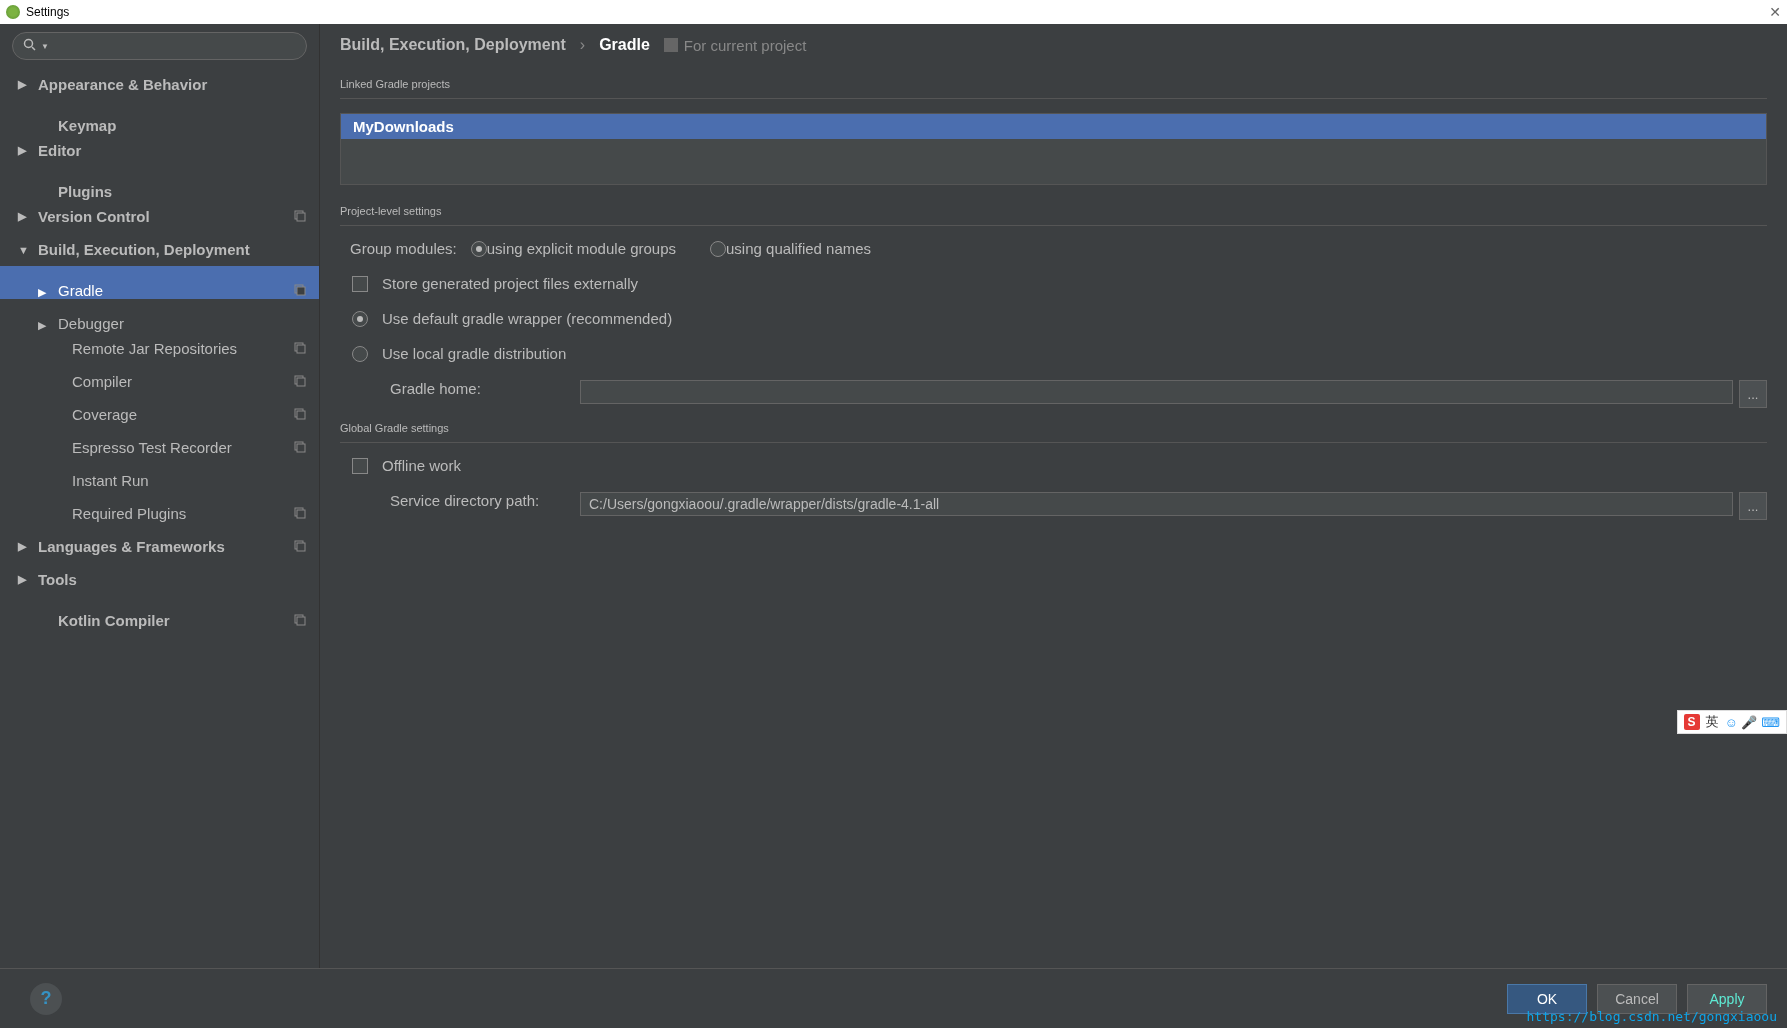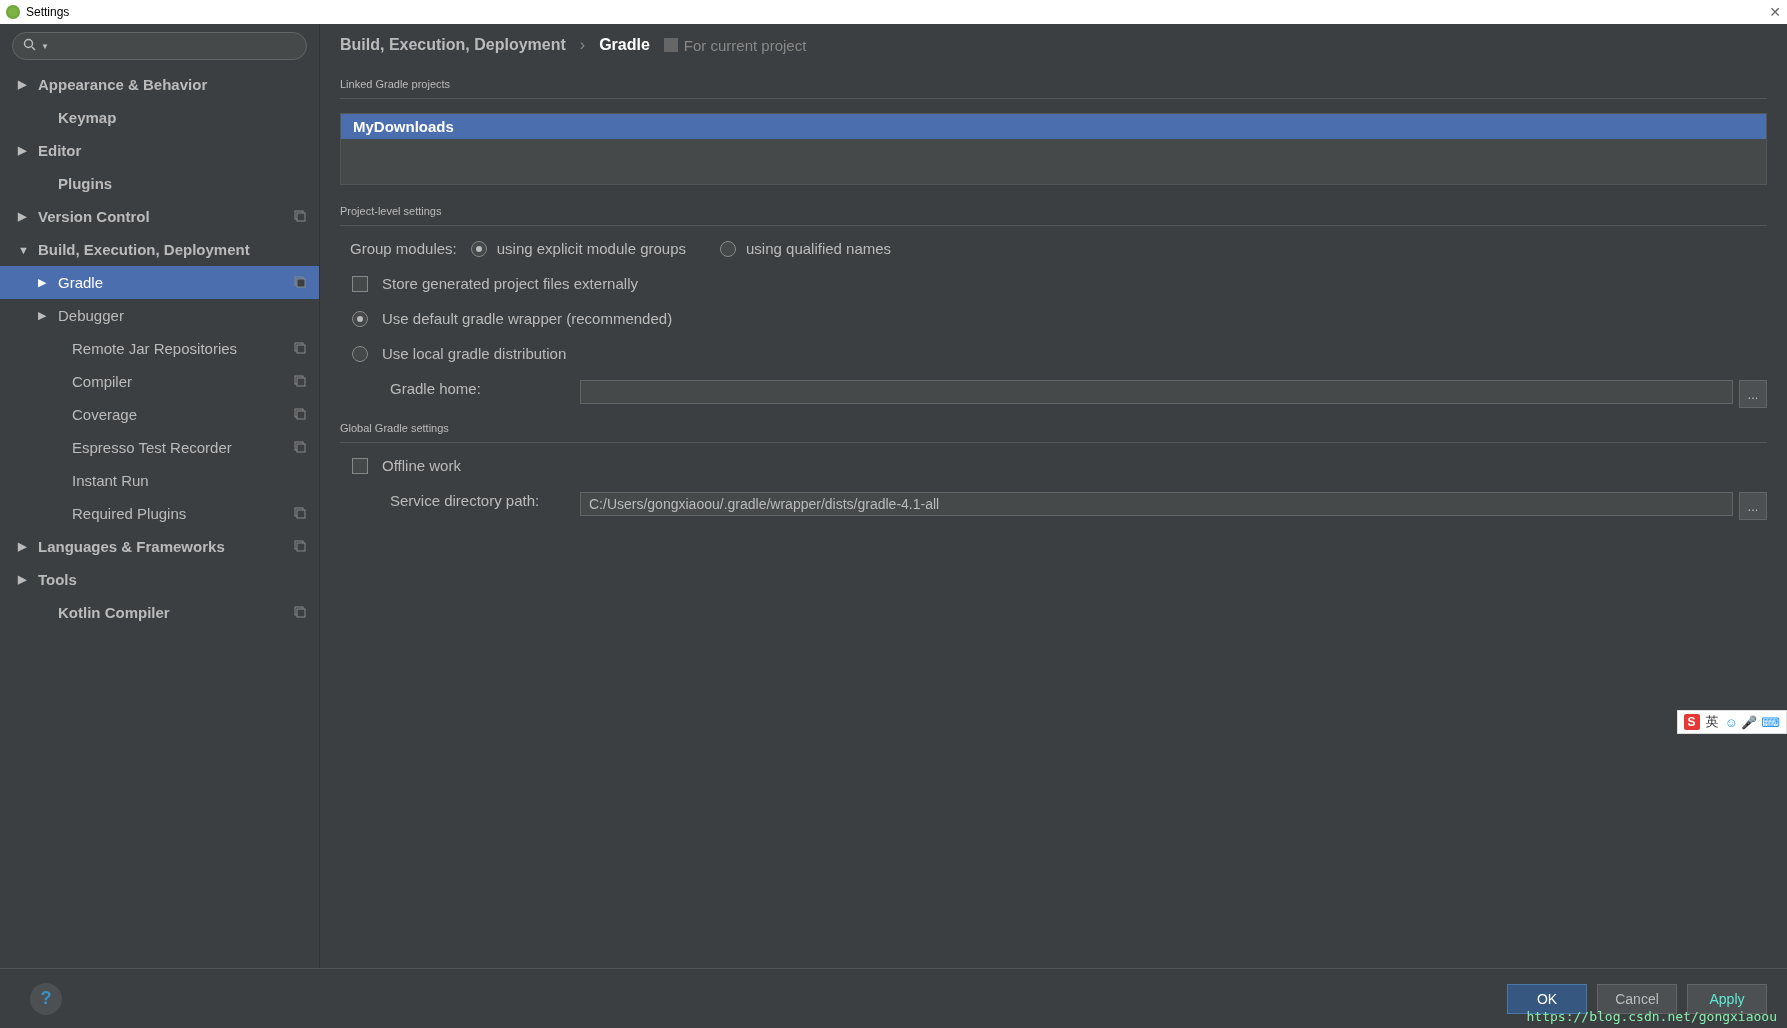--- a/index.html
+++ b/index.html
@@ -104,21 +104,21 @@
     }
     .tree-label {
       flex: 1;
     }
     .copy-icon {
       width: 16px;
       height: 16px;
       color: #888;
       font-size: 13px;
     }
-    .indent-1 { padding-left: 38px; }
+    .indent-1 { padding-left: 38px; align-items: flex-end; }
     .indent-2 { padding-left: 52px; }
     .right-panel {
       flex: 1;
       padding: 12px 20px;
       display: flex;
       flex-direction: column;
     }
     .breadcrumb-row {
       display: flex;
       align-items: center;
@@ -200,21 +200,20 @@
     .checkbox {
       width: 16px;
       height: 16px;
       border: 1px solid #888;
       background: #45494a;
       display: inline-block;
     }
     .radio-group {
       display: flex;
       align-items: center;
-      gap: 10px;
       margin-right: 20px;
     }
     .field-row {
       display: flex;
       align-items: flex-start;
       margin-bottom: 14px;
       padding-left: 8px;
       margin-left: 42px;
     }
     .field-label {
@@ -291,21 +290,21 @@
     }
     .btn.disabled {
       color: #5eead4;
       cursor: default;
     }
     .watermark {
       position: absolute;
       bottom: 4px;
       right: 10px;
       font-size: 13px;
-      color: #86efac;
+      color: #0ea5e9;
       font-family: monospace;
     }
     .ime-badge {
       position: absolute;
       right: 0;
       top: 710px;
       background: #ffffff;
       border: 1px solid #ddd;
       padding: 2px 6px;
       display: flex;

